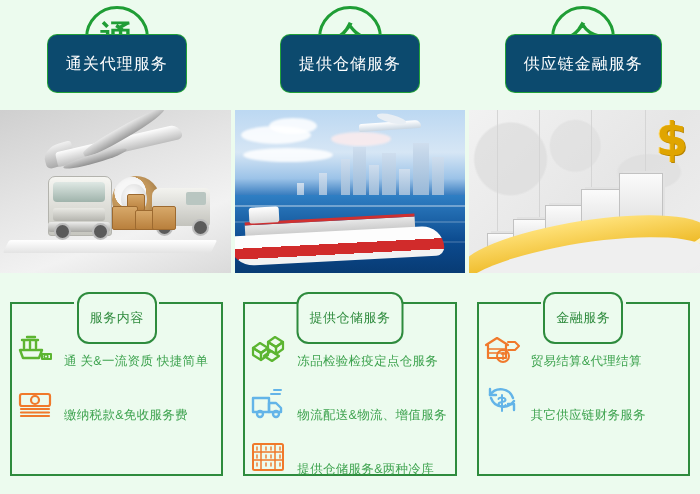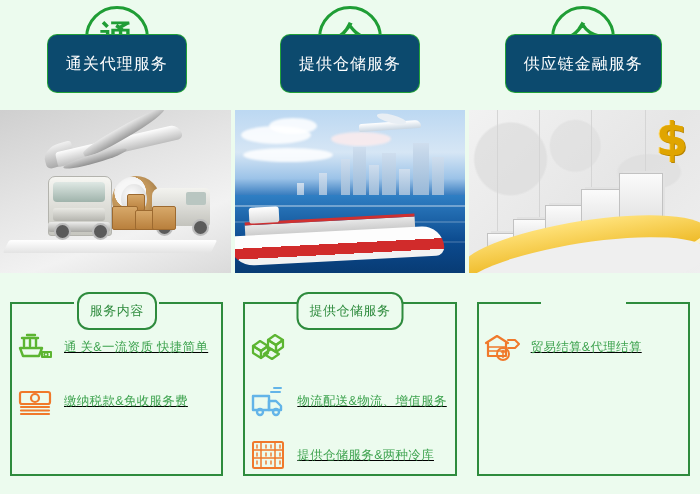--- a/index.html
+++ b/index.html
@@ -161,37 +161,36 @@
   .pill{
     position:absolute;
     top:4px;left:50%;
     transform:translateX(-50%);
     border:2px solid #2E8B3D;
     border-radius:12px;
     background:#ecfbee;
     color:#2E8B3D;
     font-size:13px;
     line-height:20px;
-    padding:7px 11px;
+    padding:14px 11px;
     white-space:nowrap;
     z-index:3;
     letter-spacing:.5px;
   }
   .rows{
     position:absolute;
     top:36px;left:10px;right:10px;
     display:flex;
     flex-direction:column;
     gap:8px;
   }
   .row{
     display:flex;
-    align-items:center;
+    align-items:flex-end;
     height:46px;
-    text-decoration:underline;
   }
   .ic{
     width:42px;height:42px;
     flex:0 0 42px;
     position:relative;
     margin-right:8px;
   }
   .rtxt{
     font-size:12.5px;
     color:#3EA34F;
@@ -347,20 +346,21 @@
           <svg viewBox="0 0 42 42" fill="none" stroke-width="2.2" stroke-linejoin="round">
             <path d="M6 20l7-5 8 5-7 5z"></path>
               <path d="M6 20v7l8 5v-7z"></path>
               <path d="M14 25v7l7-5v-7z"></path>
             <path d="M21 14l7-5 8 5-7 5z"></path>
               <path d="M21 14v7l8 5v-7z"></path>
               <path d="M29 19v7l7-5v-7z"></path>
             <path d="M17 28l7-5 8 5-7 5z"></path>
           </svg>
         </div>
+        <div class="rtxt">冻品检验检疫定点仓服务</div>
       </div>
 
       <div class="row">
         <div class="ic b">
           <svg viewBox="0 0 42 42" fill="none" stroke-width="2.4" stroke-linecap="round" stroke-linejoin="round">
             <path d="M6 16h16v14H6z"></path>
               <path d="M22 21h7l5 5v4h-12z"></path>
             <circle cx="13" cy="32" r="3"></circle>
               <circle cx="29" cy="32" r="3"></circle>
             <path d="M24 12h9M27 8h7" stroke-width="2"></path>
@@ -378,34 +378,47 @@
           </svg>
         </div>
         <div class="rtxt">提供仓储服务&amp;两种冷库</div>
       </div>
 
     </div>
   </div>
 
   <div class="panel">
     <div class="frame"></div>
+    <div class="pill">金融服务</div>
     <div class="rows">
 
 
       <div class="row">
         <div class="ic o">
           <svg viewBox="0 0 42 42" fill="none" stroke-width="2.2" stroke-linecap="round" stroke-linejoin="round">
             <path d="M5 17l11-7 11 7"></path>
             <path d="M7 17v13h18V17"></path>
             <path d="M8 21h16M8 25h16" stroke-width="1.6"></path>
             <path d="M27 14h7l4 4-4 4h-7" stroke-width="2"></path>
             <circle cx="22" cy="28" r="6" stroke-width="2"></circle>
             <path d="M22 24.5v7M20.4 26h3.2M20.4 30h3.2" stroke-width="1.5"></path>
           </svg>
         </div>
         <div class="rtxt">贸易结算&amp;代理结算</div>
       </div>
 
+      <div class="row">
+        <div class="ic b">
+          <svg viewBox="0 0 42 42" fill="none" stroke-width="2.4" stroke-linecap="round" stroke-linejoin="round">
+            <path d="M32 16a13 13 0 0 0-23-3"></path>
+              <path d="M10 16a13 13 0 0 0 23 3"></path>
+            <path d="M9 7v6h6"></path>
+              <path d="M33 28v-6h-6"></path>
+            <path d="M21 13v16M17.5 17c0-2 7-2 7 1s-7 1-7 4 7 3 7 1" stroke-width="2"></path>
+          </svg>
+        </div>
+        <div class="rtxt">其它供应链财务服务</div>
+      </div>
 
     </div>
   </div>
 
 </div>
 
 </body></html>

